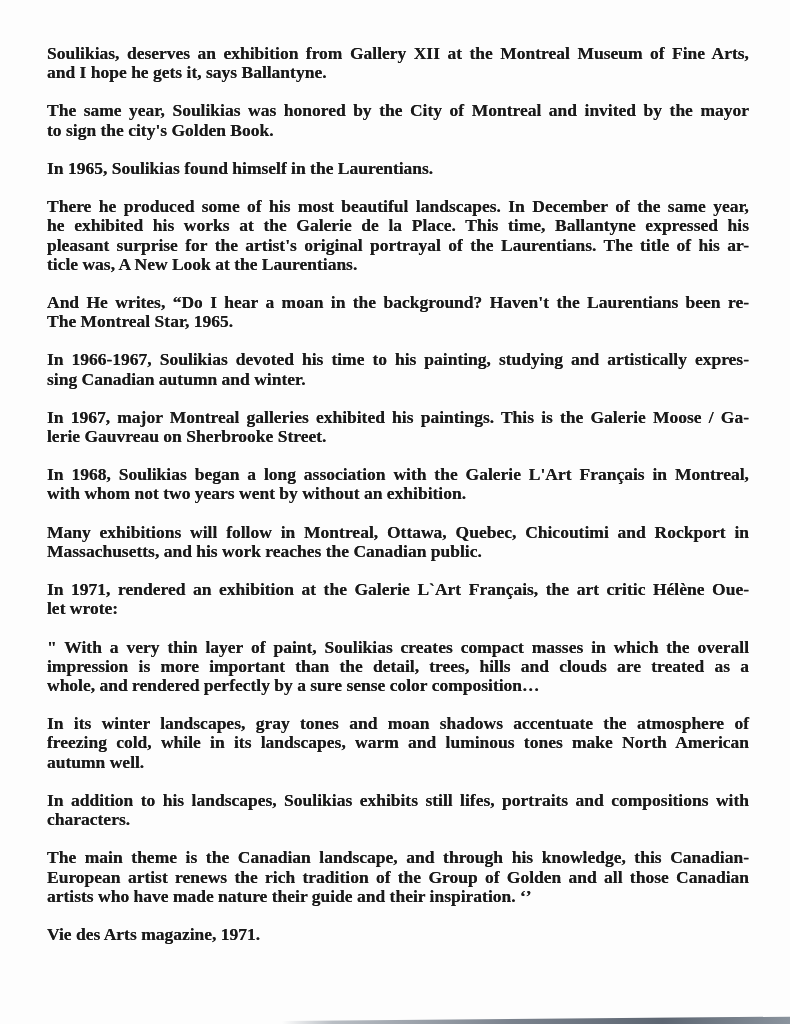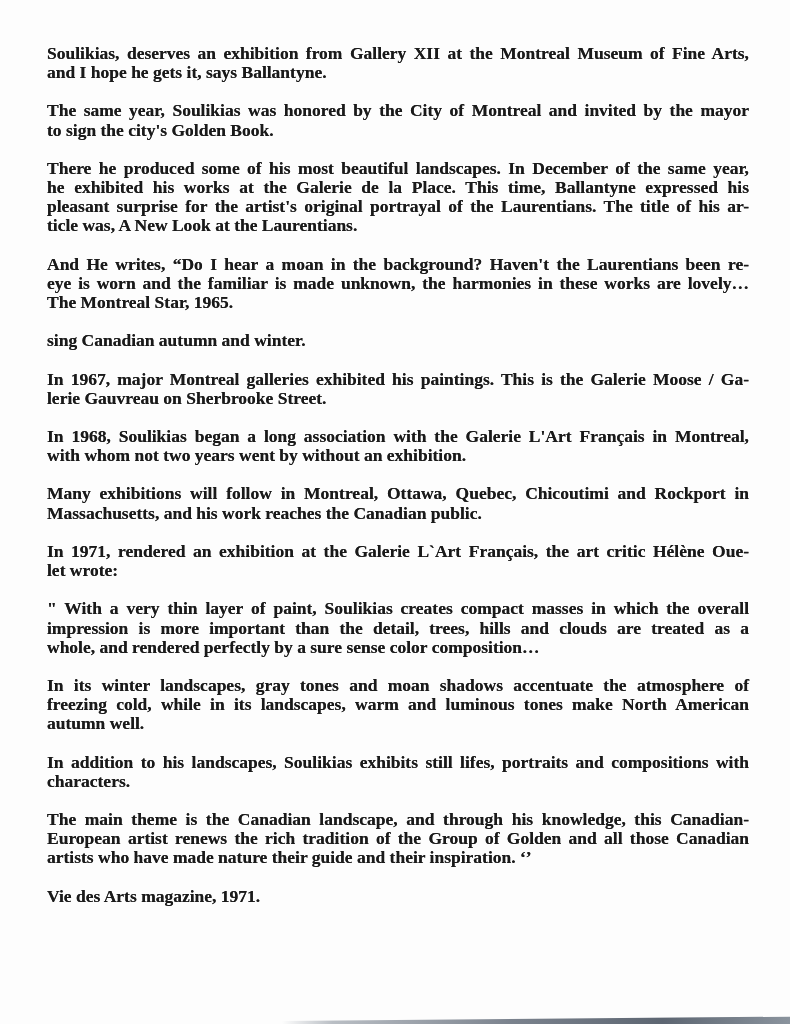--- a/index.html
+++ b/index.html
@@ -56,31 +56,34 @@
   <div class="content">
       <p class="para">
         <span class="line">Soulikias, deserves an exhibition from Gallery XII at the Montreal Museum of Fine Arts,</span>
         <span class="line last">and I hope he gets it, says Ballantyne.</span>
       </p>
       <p class="para">
         <span class="line">The same year, Soulikias was honored by the City of Montreal and invited by the mayor</span>
         <span class="line last">to sign the city's Golden Book.</span>
       </p>
       <p class="para">
+        <span class="line last">In 1965, Soulikias found himself in the Laurentians.</span>
+      </p>
+      <p class="para">
         <span class="line">There he produced some of his most beautiful landscapes. In December of the same year,</span>
         <span class="line">he exhibited his works at the Galerie de la Place. This time, Ballantyne expressed his</span>
         <span class="line">pleasant surprise for the artist's original portrayal of the Laurentians. The title of his ar-</span>
         <span class="line last">ticle was, A New Look at the Laurentians.</span>
       </p>
       <p class="para">
         <span class="line">And He writes, “Do I hear a moan in the background? Haven't the Laurentians been re-</span>
-        <span class="line">eye is worn and the familiar is made unknown, the harmonies in these works are lovely…</span>
         <span class="line last">The Montreal Star, 1965.</span>
       </p>
       <p class="para">
+        <span class="line">In 1966-1967, Soulikias devoted his time to his painting, studying and artistically expres-</span>
         <span class="line last">sing Canadian autumn and winter.</span>
       </p>
       <p class="para">
         <span class="line">In 1967, major Montreal galleries exhibited his paintings. This is the Galerie Moose / Ga-</span>
         <span class="line last">lerie Gauvreau on Sherbrooke Street.</span>
       </p>
       <p class="para">
         <span class="line">In 1968, Soulikias began a long association with the Galerie L'Art Français in Montreal,</span>
         <span class="line last">with whom not two years went by without an exhibition.</span>
       </p>

